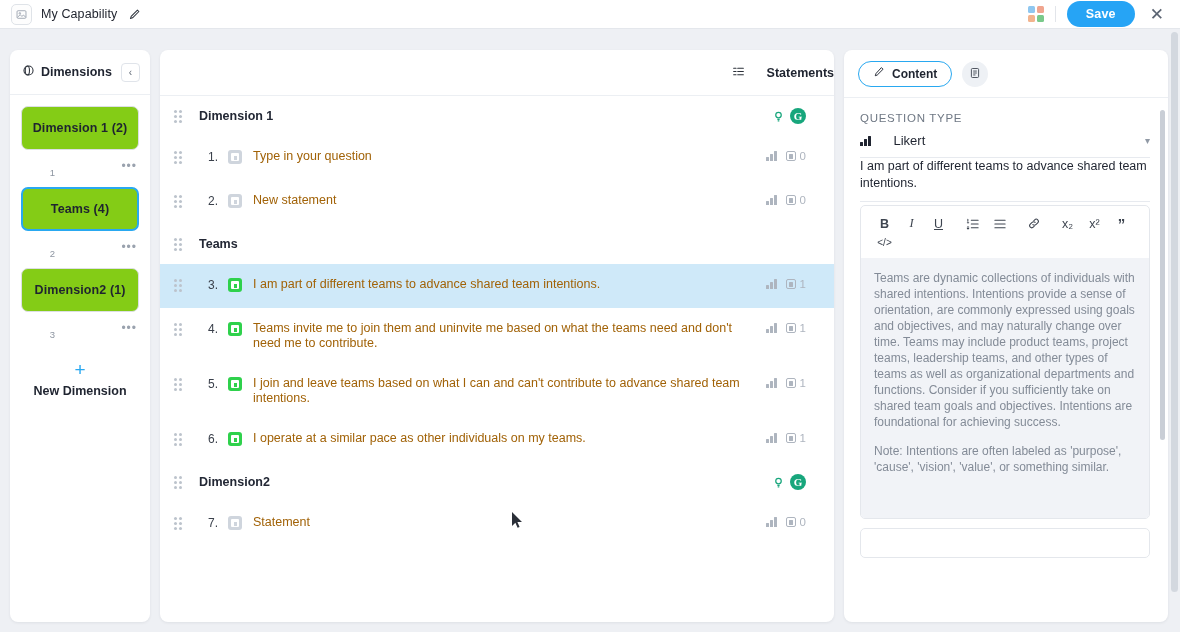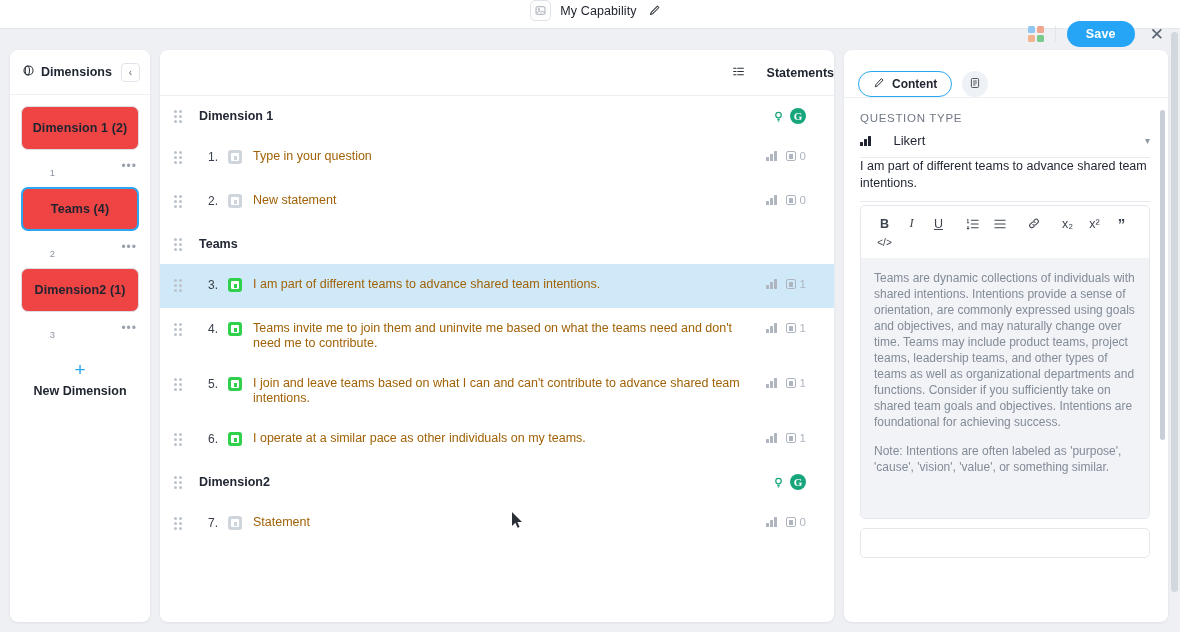--- a/index.html
+++ b/index.html
@@ -11,21 +11,20 @@
     overflow:hidden;
     -webkit-font-smoothing: antialiased;
   }
   .app { position:relative; width:1180px; height:632px; }
 
   
   .topbar {
     position:absolute; left:0; top:0; width:1180px; height:29px;
     background:#ffffff; display:flex; align-items:center;
     border-bottom:1px solid #e4e7ec;
-    flex-direction:column;
   }
   .tb-left { display:flex; align-items:center; gap:9px; padding-left:11px; }
   .thumb {
     width:21px; height:21px; border:1px solid #dfe3e8; border-radius:5px;
     background:#fdfdfd; display:flex; align-items:center; justify-content:center;
   }
   .doc-title { font-size:12.5px; color:#222630; letter-spacing:.1px; }
   .edit-pencil { display:flex; align-items:center; margin-left:2px; cursor:pointer; }
   .tb-right { margin-left:auto; display:flex; align-items:center; gap:11px; padding-right:12px; }
   .grid-icon { display:grid; grid-template-columns:repeat(2,7px); grid-template-rows:repeat(2,7px); gap:2px; cursor:pointer; }
@@ -48,21 +47,21 @@
     border-bottom:1px solid #eceff3; gap:6px;
   }
   .side-head .t { font-size:12.5px; font-weight:bold; color:#1f2430; }
   .collapse-btn {
     margin-left:auto; width:19px; height:19px; border:1px solid #e0e4ea; border-radius:4px;
     display:flex; align-items:center; justify-content:center; cursor:pointer; background:#fff;
     font-size:10px; color:#5d6673;
   }
   .side-body { padding:11px 11px 0 11px; }
   .dim-card {
-    height:44px; border:1px solid #dcdfe4; border-radius:7px; background:#ef4444;
+    height:44px; border:1px solid #dcdfe4; border-radius:7px; background:#84cc16;
     display:flex; align-items:center; justify-content:center;
     font-size:12.5px; font-weight:bold; color:#1f2430; cursor:pointer; letter-spacing:.1px;
   }
   .dim-card.active { border:2px solid #29a8f0; }
   .dim-meta { display:flex; align-items:center; justify-content:space-between; padding:3px 2px 9px 2px; }
   .dim-meta .num { font-size:9.5px; color:#8d95a1; }
   .dim-meta .dots { font-size:12px; color:#9aa2ae; letter-spacing:1px; cursor:pointer; line-height:8px; }
   .new-dim { margin-top:13px; text-align:center; cursor:pointer; }
   .new-dim .plus { font-size:19px; color:#29a8f0; line-height:16px; font-weight:300;}
   .new-dim .lbl { font-size:12.5px; font-weight:bold; color:#1f2430; margin-top:6px; }
@@ -102,21 +101,21 @@
     width:15px; height:15px; display:flex; align-items:center; justify-content:center; cursor:pointer;
   }
   .gbadge {
     width:16px; height:16px; border-radius:50%; background:#17a67c; color:#fff;
     font-size:11px; font-weight:bold; display:flex; align-items:center; justify-content:center;
     font-family:"Liberation Serif", serif; cursor:pointer;
   }
 
   
   #inspector { left:844px; top:50px; width:324px; height:572px; overflow:hidden; background:#fff;}
-  .insp-head { height:48px; display:flex; align-items:flex-end; gap:10px; padding-left:14px; border-bottom:1px solid #eceff3; }
+  .insp-head { height:48px; display:flex; align-items:center; gap:10px; padding-left:14px; border-bottom:1px solid #eceff3; }
   .tab-pill {
     display:flex; align-items:center; gap:7px; height:26px; padding:0 14px;
     border:1px solid #29a8f0; border-radius:14px; font-size:12px; font-weight:bold; color:#1f2430;
     cursor:pointer; background:#fff;
   }
   .tab-round {
     width:26px; height:26px; border-radius:50%; background:#eef1f5;
     display:flex; align-items:center; justify-content:center; cursor:pointer;
   }
   .insp-body { padding:14px 18px 0 16px; }

